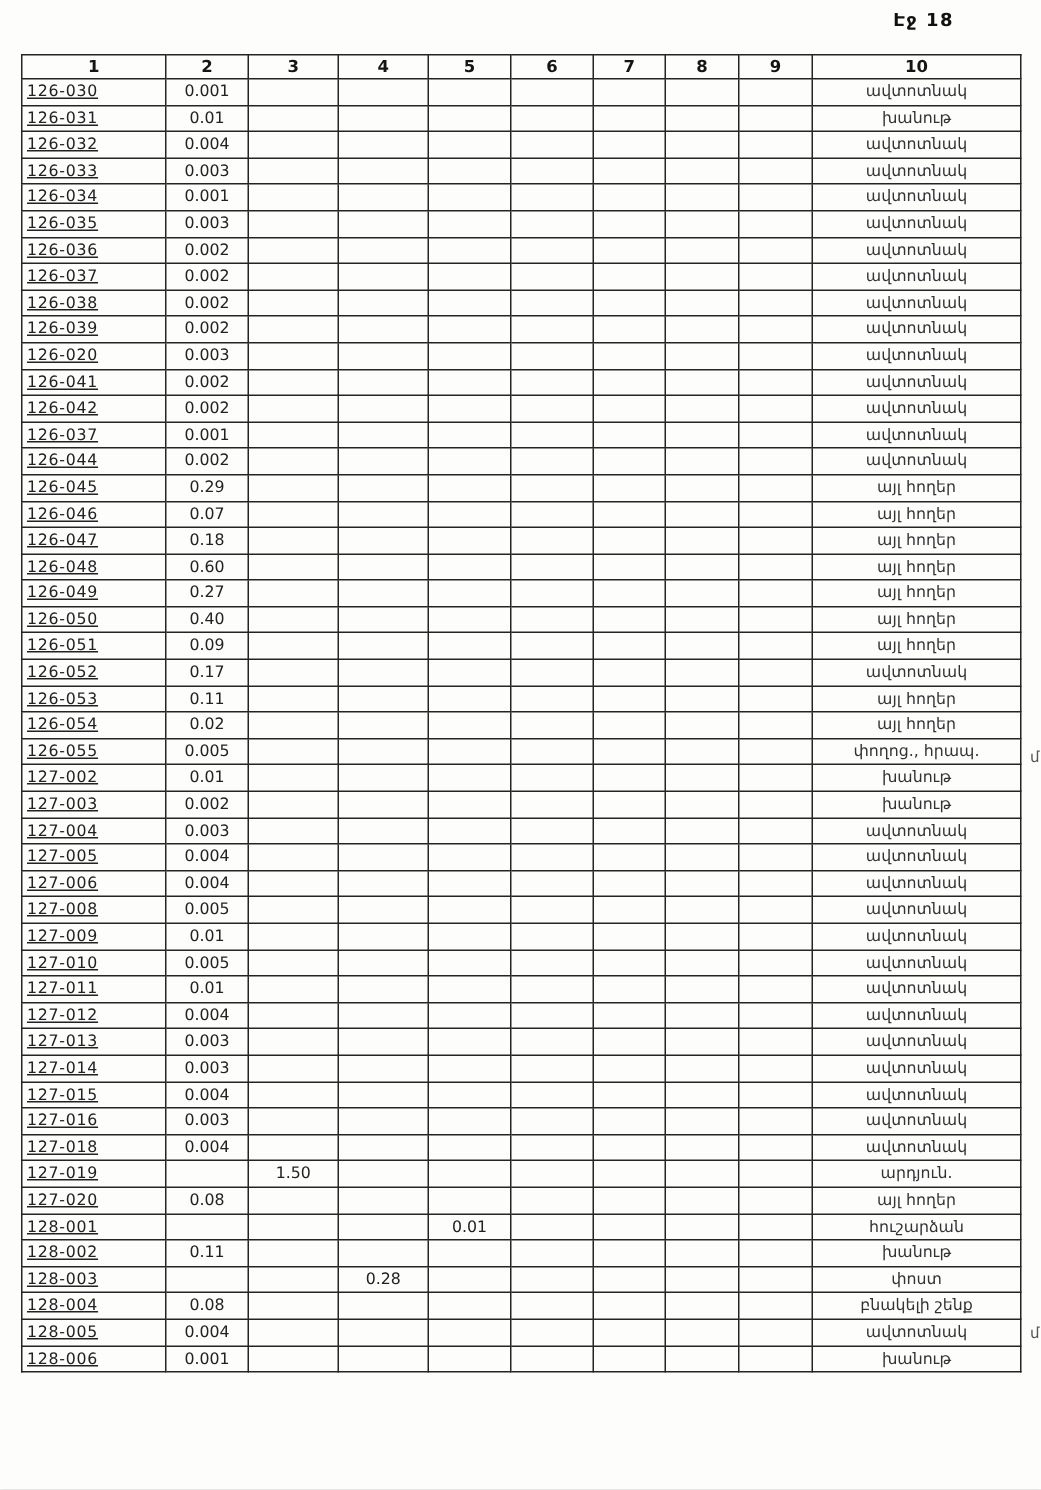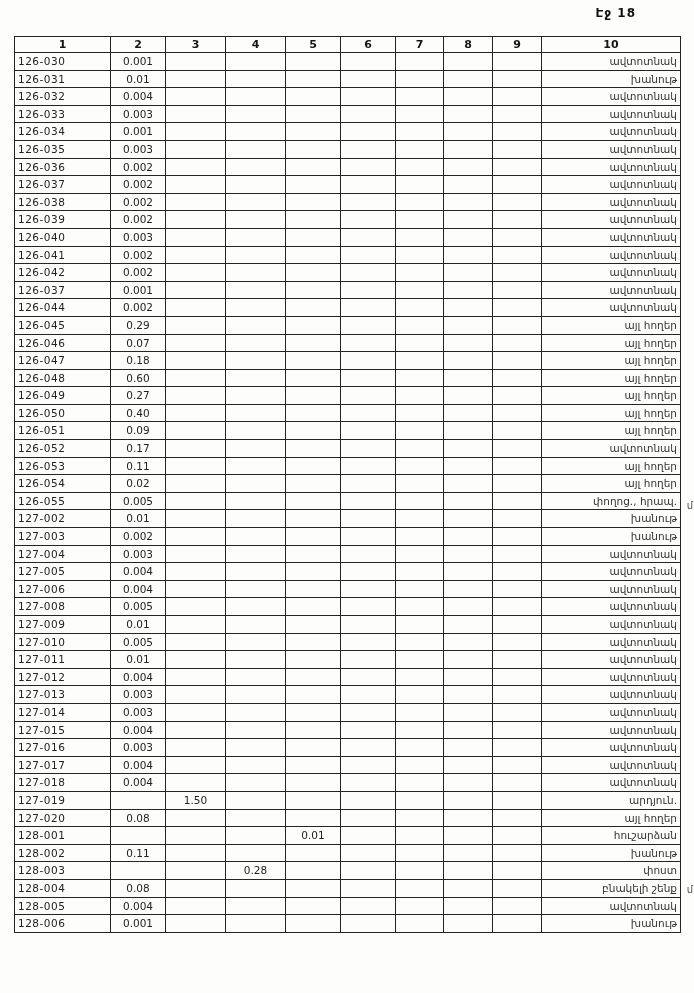--- a/index.html
+++ b/index.html
@@ -34,23 +34,23 @@
     vertical-align:middle;
     font-weight:normal;
   }
   table.main th{
     font-size:11px;
     font-weight:bold;
     text-align:center;
     height:15px;line-height:15px;
     color:#151515;
   }
-  td.c1{text-align:left;padding-left:6px;letter-spacing:.5px;color:#222;}
+  td.c1{text-align:left;padding-left:6px;letter-spacing:.5px;color:#222;text-decoration:underline;}
   td.c2,td.c3,td.c4,td.c5,td.c6,td.c7,td.c8,td.c9{text-align:center;color:#222;}
-  td.c10{text-align:right;padding-left:5px;color:#333;}
+  td.c10{text-align:center;padding-left:5px;color:#333;}
   .margin-note{
     position:absolute;right:1px;
     font-size:10px;color:#555;
   }
   .margin-note.n0{top:500px;}
   .margin-note.n1{top:884px;}
 </style>
 </head>
 <body>
 
@@ -200,21 +200,21 @@
           <td class="c3"></td>
           <td class="c4"></td>
           <td class="c5"></td>
           <td class="c6"></td>
           <td class="c7"></td>
           <td class="c8"></td>
           <td class="c9"></td>
           <td class="c10">ավտոտնակ</td>
         </tr>
         <tr>
-          <td class="c1">126-040</td>
+          <td class="c1">126-020</td>
           <td class="c2">0.003</td>
           <td class="c3"></td>
           <td class="c4"></td>
           <td class="c5"></td>
           <td class="c6"></td>
           <td class="c7"></td>
           <td class="c8"></td>
           <td class="c9"></td>
           <td class="c10">ավտոտնակ</td>
         </tr>
@@ -550,32 +550,20 @@
           <td class="c5"></td>
           <td class="c6"></td>
           <td class="c7"></td>
           <td class="c8"></td>
           <td class="c9"></td>
           <td class="c10">ավտոտնակ</td>
         </tr>
         <tr>
           <td class="c1">127-016</td>
           <td class="c2">0.003</td>
-          <td class="c3"></td>
-          <td class="c4"></td>
-          <td class="c5"></td>
-          <td class="c6"></td>
-          <td class="c7"></td>
-          <td class="c8"></td>
-          <td class="c9"></td>
-          <td class="c10">ավտոտնակ</td>
-        </tr>
-        <tr>
-          <td class="c1">127-017</td>
-          <td class="c2">0.004</td>
           <td class="c3"></td>
           <td class="c4"></td>
           <td class="c5"></td>
           <td class="c6"></td>
           <td class="c7"></td>
           <td class="c8"></td>
           <td class="c9"></td>
           <td class="c10">ավտոտնակ</td>
         </tr>
         <tr>

